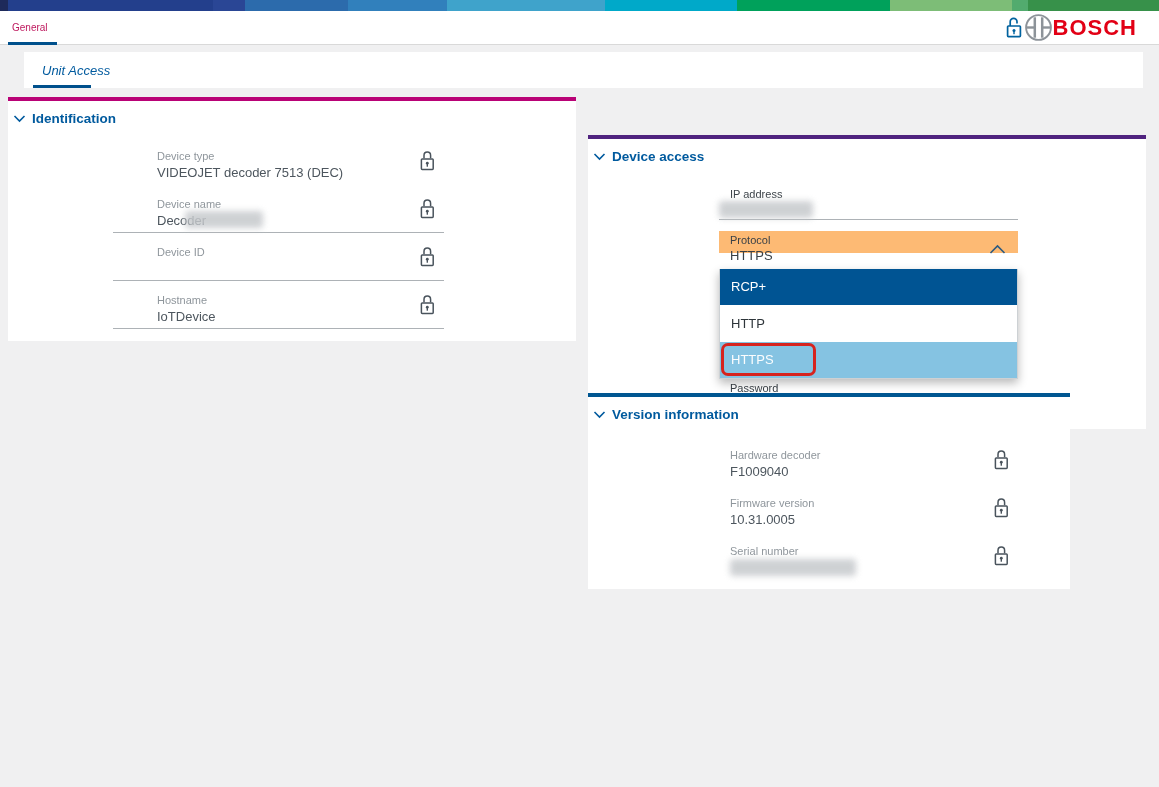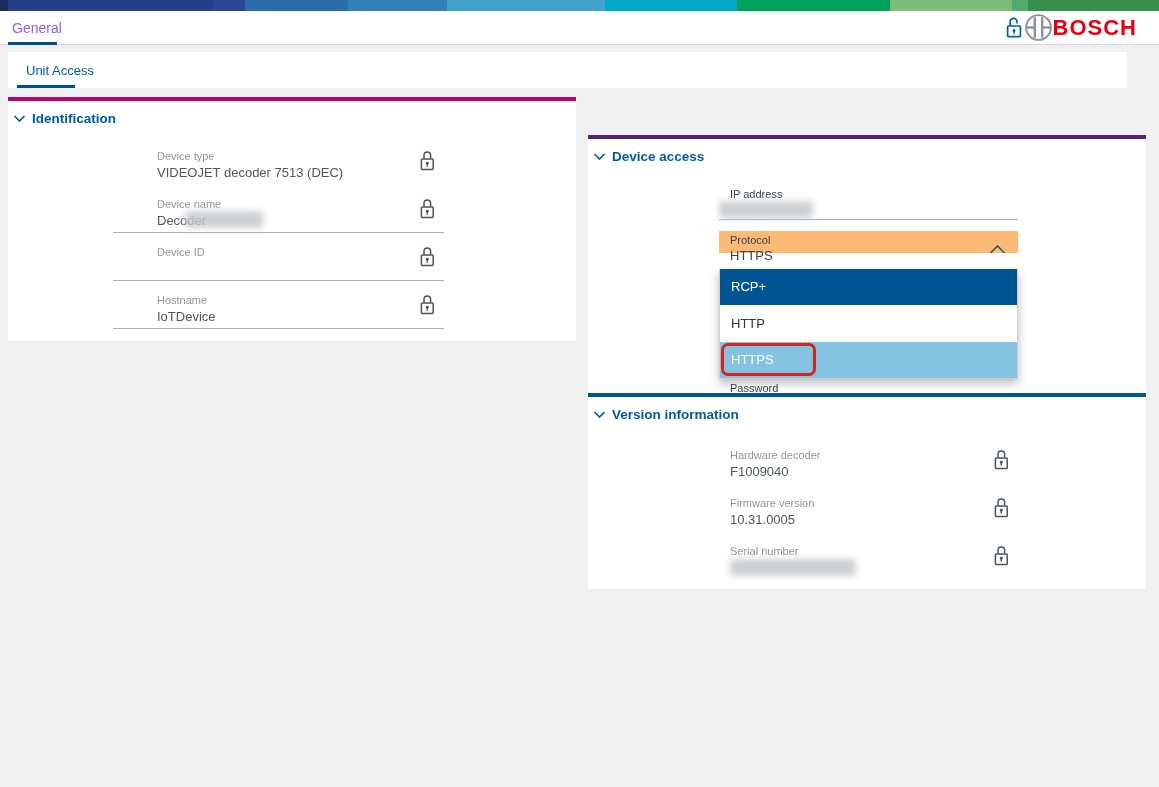--- a/index.html
+++ b/index.html
@@ -27,49 +27,49 @@
   }
   
   .appbar{
     position:absolute;left:0;top:11px;width:1159px;height:33px;
     background:#ffffff;border-bottom:1px solid #d9d9d9;
   }
   .tab-general{
     position:absolute;left:8px;top:0;height:33px;padding:0 4px;
     display:flex;align-items:center;cursor:pointer;
   }
-  .tab-general span{font-size:14px;color:#8b5cf6;}
+  .tab-general span{font-size:10px;color:#be185d;}
   .tab-underline{
     position:absolute;left:0;bottom:-1px;width:49px;height:3px;background:#00508c;
   }
   .appbar-right{
     position:absolute;right:22px;top:0;height:33px;
     display:flex;align-items:center;
   }
   .wordmark{
     font-size:22px;font-weight:bold;color:#e20015;letter-spacing:1px;
     line-height:33px;
   }
   
   .tabbar{
-    position:absolute;left:8px;top:52px;width:1119px;height:36px;background:#ffffff;
+    position:absolute;left:24px;top:52px;width:1119px;height:36px;background:#ffffff;font-style:italic;
   }
   .subtab{
     position:absolute;left:9px;top:0;height:36px;padding:0 9px;
     display:flex;align-items:center;cursor:pointer;
   }
   .subtab span{font-size:13px;color:#005a9e;}
   .subtab-underline{
     position:absolute;left:0;bottom:0;width:58px;height:3px;background:#00508c;
   }
   
   .panel{position:absolute;background:#ffffff;}
   .panel-id{left:8px;top:97px;width:568px;height:240px;border-top:4px solid #b90276;}
   .panel-da{left:588px;top:97px;width:558px;height:290px;border-top:4px solid #50237f;margin-top:38px;}
-  .panel-vi{left:588px;top:393px;width:558px;height:192px;border-top:4px solid #005691;}
+  .panel-vi{left:588px;top:393px;width:482px;height:192px;border-top:4px solid #005691;}
   .sec-header{
     position:absolute;left:5px;top:10px;display:flex;align-items:center;gap:6px;
     cursor:pointer;
   }
   .sec-header span{font-size:13.5px;font-weight:bold;color:#005a9e;}
   
   .field{position:absolute;box-sizing:border-box;}
   .f-left{left:105px;width:331px;height:37px;}
   .f-right{left:131px;width:299px;height:37px;}
   .field .lbl{display:block;font-size:11px;padding-top:2px;}

